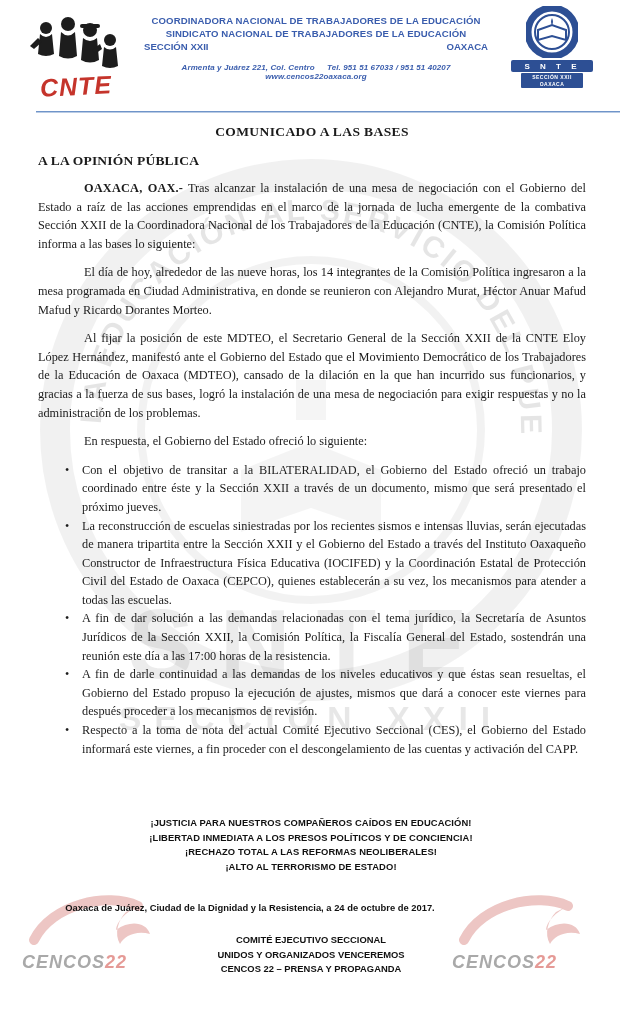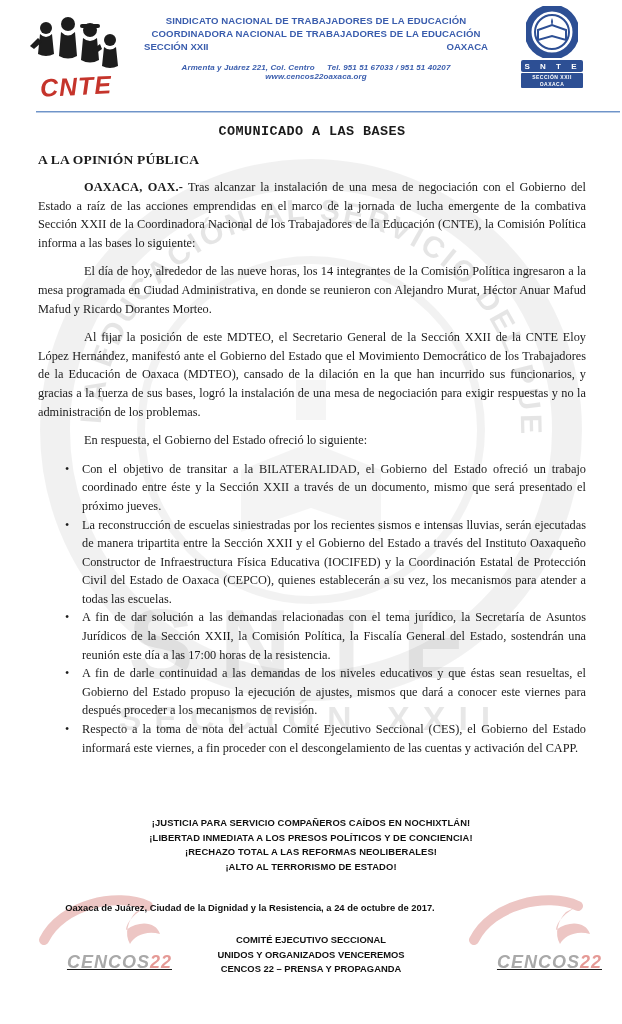--- a/index.html
+++ b/index.html
@@ -21,47 +21,47 @@
     display:inline-block; margin-top:-6px;
   }
   .hdr-center { position:absolute; left:138px; top:14px; width:356px; text-align:center; color:#3a5dad; font-family:"Liberation Sans",sans-serif; }
   .hdr-org { font-size:9.6px; font-weight:700; letter-spacing:0.1px; line-height:13px; }
   .hdr-row3 { display:flex; justify-content:space-between; padding:0 6px; font-size:9.6px; font-weight:700; line-height:13px; }
   .hdr-addr { margin-top:10px; font-size:8px; font-weight:700; font-style:italic; letter-spacing:0.1px; }
   .hdr-addr span { margin:0 5px; }
   .snte-logo { position:absolute; left:505px; top:6px; width:94px; text-align:center; font-family:"Liberation Sans",sans-serif; }
   .snte-circle { display:block; margin:0 auto; }
   .snte-bar {
-    margin:2px auto 0; width:62px; background:#2d4f94; color:#fff;
+    margin:2px auto 0; width:82px; background:#2d4f94; color:#fff;
     font-size:8px; font-weight:700; letter-spacing:4px; padding:2px 2px 1px 3px; border-radius:2px;
   }
   .snte-sub {
     margin:1px auto 0; width:62px; background:#2d4f94; color:#fff;
     font-size:5px; font-weight:700; letter-spacing:0.5px; line-height:6.5px; padding:1px 0; border-radius:1px;
   }
   .divider { position:absolute; left:36px; right:2px; top:111px; height:2px; background:#6f94c9; border-bottom:1px solid #b9cbe4; }
   
   .content { position:absolute; left:38px; right:36px; top:124px; z-index:1; }
-  .doc-title { text-align:center; font-size:13.5px; font-weight:700; letter-spacing:0.4px;font-family:Liberation Mono, monospace; }
+  .doc-title { text-align:center; font-size:13.5px; font-weight:700; letter-spacing:0.4px; }
   .doc-addressee { margin-top:13px; font-size:13.5px; font-weight:700; letter-spacing:0.2px; }
   .para { margin-top:10px; font-size:12.3px; line-height:18.6px; text-align:justify; text-indent:46px; }
   .para b { letter-spacing:0.2px; }
   .bullets { margin-top:10px; list-style:none; }
   .bullets li {
     position:relative; padding-left:44px; font-size:12.3px; line-height:18.6px; text-align:justify;
   }
   .bullets li::before { content:"•"; position:absolute; left:27px; top:0; font-size:12px; }
   
   .slogans { position:absolute; left:0; top:816px; width:622px; text-align:center; z-index:1;
     font-family:"Liberation Sans",sans-serif; font-weight:700; font-size:9.4px; line-height:14.6px; letter-spacing:0.1px; color:#111; }
   .dateline { position:absolute; left:0; top:902px; width:500px; text-align:center; z-index:1;
     font-family:"Liberation Sans",sans-serif; font-weight:700; font-size:9.4px; color:#111; }
   .footer-block { position:absolute; left:0; top:933px; width:622px; text-align:center; z-index:1;
     font-family:"Liberation Sans",sans-serif; font-weight:700; font-size:9.4px; line-height:14.6px; color:#111; }
-  .cencos-logo { position:absolute; width:150px; height:100px; top:890px; z-index:0; text-align:right;text-decoration:underline; }
+  .cencos-logo { position:absolute; width:150px; height:100px; top:890px; z-index:0; text-align:left; }
   .cencos-left { left:22px; }
   .cencos-right { left:452px; }
   .cencos-word { font-family:"Liberation Sans",sans-serif; font-style:italic; font-weight:700; font-size:18px; letter-spacing:1px; color:#a9a9a9; margin-top:-4px; }
   .cencos-word .n22 { color:#e59a96; }
 </style>
 </head>
 <body>
 
 <div class="page">
 
@@ -95,22 +95,22 @@
           <path d="M53 22 Q60 28 67 22 L69 44 Q60 49 51 44 Z"></path>
           <circle cx="80" cy="24" r="6"></circle>
           <path d="M74 31 Q80 36 86 31 L88 50 Q80 54 72 50 Z"></path>
           <path d="M70 28 L62 34 L65 38 L72 33 Z"></path>
         </g>
       </svg>
       <div class="cnte-word">CNTE</div>
     </div>
 
     <div class="hdr-center">
+      <div class="hdr-org">COORDINADORA NACIONAL DE TRABAJADORES DE LA EDUCACIÓN</div>
       <div class="hdr-org">SINDICATO NACIONAL DE TRABAJADORES DE LA EDUCACIÓN</div>
-      <div class="hdr-org">COORDINADORA NACIONAL DE TRABAJADORES DE LA EDUCACIÓN</div>
       <div class="hdr-row3">
         <span>SECCIÓN  XXII</span>
         <span>OAXACA</span>
       </div>
       <div class="hdr-addr">
         <span>Armenta y Juárez 221, Col. Centro</span>
         <span>Tel. 951 51 67033 / 951 51 40207</span>
         <span>www.cencos22oaxaca.org</span>
       </div>
     </div>
@@ -144,21 +144,21 @@
     <ul class="bullets">
       <li>Con el objetivo de transitar a la BILATERALIDAD, el Gobierno del Estado ofreció un trabajo coordinado entre éste y la Sección XXII a través de un documento, mismo que será presentado el próximo jueves.</li>
       <li>La reconstrucción de escuelas siniestradas por los recientes sismos e intensas lluvias, serán ejecutadas de manera tripartita entre la Sección XXII y el Gobierno del Estado a través del Instituto Oaxaqueño Constructor de Infraestructura Física Educativa (IOCIFED) y la Coordinación Estatal de Protección Civil del Estado de Oaxaca (CEPCO), quienes establecerán a su vez, los mecanismos para atender a todas las escuelas.</li>
       <li>A fin de dar solución a las demandas relacionadas con el tema jurídico, la Secretaría de Asuntos Jurídicos de la Sección XXII, la Comisión Política, la Fiscalía General del Estado, sostendrán una reunión este día a las 17:00 horas de la resistencia.</li>
       <li>A fin de darle continuidad a las demandas de los niveles educativos y que éstas sean resueltas, el Gobierno del Estado propuso la ejecución de ajustes, mismos que dará a conocer este viernes para después proceder a los mecanismos de revisión.</li>
       <li>Respecto a la toma de nota del actual Comité Ejecutivo Seccional (CES), el Gobierno del Estado informará este viernes, a fin proceder con el descongelamiento de las cuentas y activación del CAPP.</li>
     </ul>
   </div>
 
   <div class="slogans">
-    <div>¡JUSTICIA PARA SERVICIO COMPAÑEROS CAÍDOS EN NOCHIXTLÁN!</div>
+    <div>¡JUSTICIA PARA NUESTROS COMPAÑEROS CAÍDOS EN EDUCACIÓN!</div>
     <div>¡LIBERTAD INMEDIATA A LOS PRESOS POLÍTICOS Y DE CONCIENCIA!</div>
     <div>¡RECHAZO TOTAL A LAS REFORMAS NEOLIBERALES!</div>
     <div>¡ALTO AL TERRORISMO DE ESTADO!</div>
   </div>
 
   <div class="dateline">Oaxaca de Juárez, Ciudad de la Dignidad y la Resistencia, a 24 de octubre de 2017.</div>
 
   <div class="footer-block">
     <div>COMITÉ EJECUTIVO SECCIONAL</div>
     <div>UNIDOS Y ORGANIZADOS VENCEREMOS</div>

